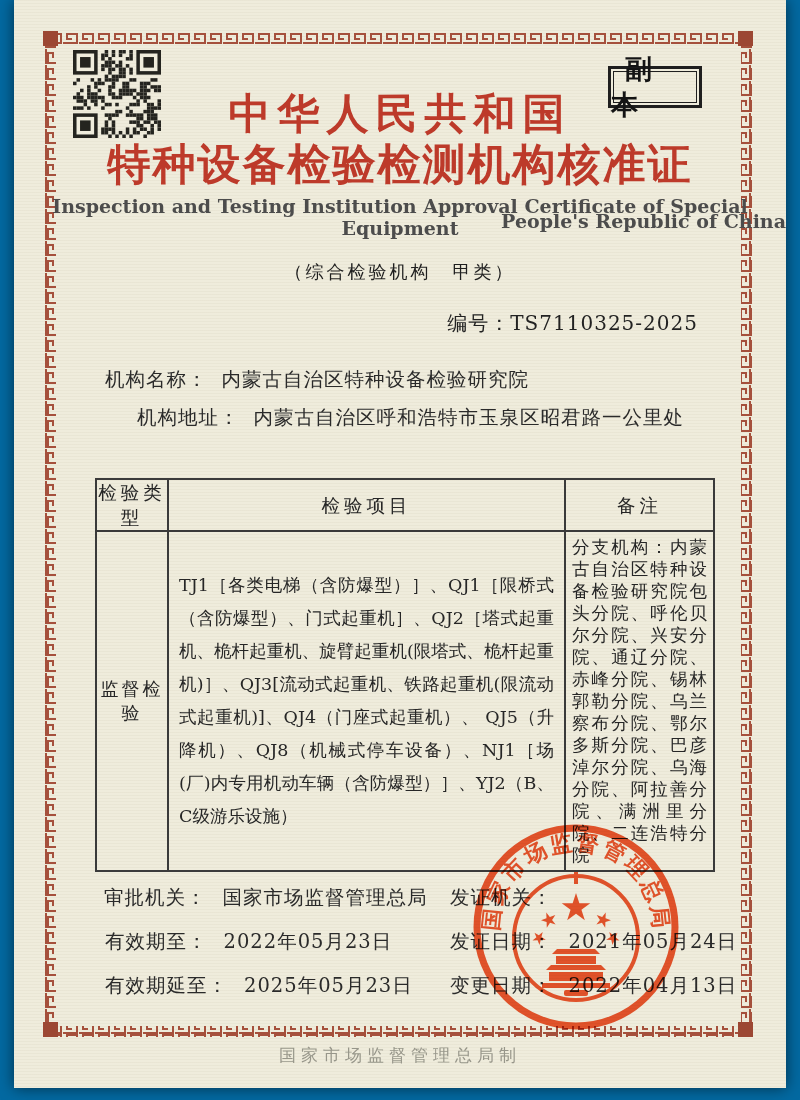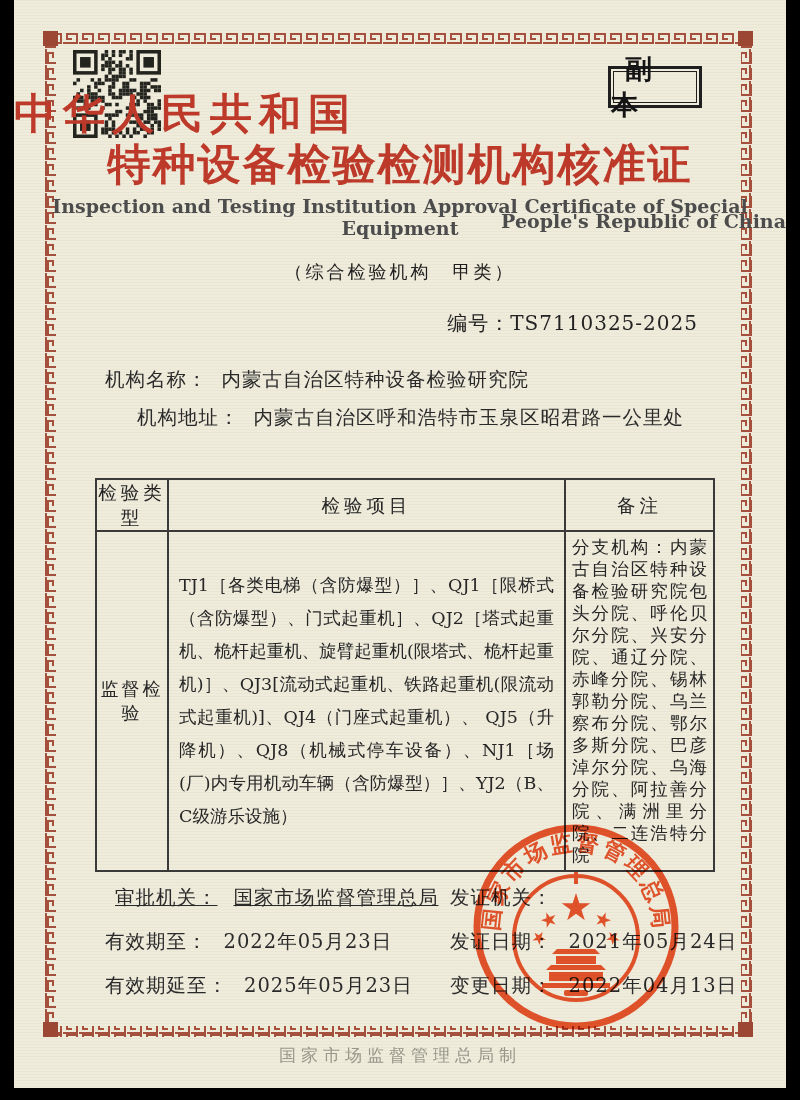--- a/index.html
+++ b/index.html
@@ -1,33 +1,33 @@
 <!DOCTYPE html>
 <html><head>
 <meta charset="utf-8">
 <style>
   * { margin:0; padding:0; box-sizing:border-box; }
   body { font-family:"DejaVu Serif","Liberation Serif",serif; }
-  .photo { position:relative; width:800px; height:1100px; background:#000000; overflow:hidden; }
+  .photo { position:relative; width:800px; height:1100px; background:#0369a1; overflow:hidden; }
   .paper {
     position:absolute; left:14px; top:0; width:772px; height:1088px;
     background:
       repeating-linear-gradient(180deg, rgba(140,130,95,.06) 0 1px, rgba(255,255,255,0) 1px 3px),
       #efecdc;
     box-shadow:0 0 14px rgba(0,0,0,.55);
   }
   .frame { position:absolute; left:0; top:0; pointer-events:none; }
   .qr { position:absolute; left:59px; top:50px; width:88px; height:88px; }
   .copy-badge {
     position:absolute; left:594px; top:66px; width:94px; height:42px;
     border:3px solid #1f1f1f; box-shadow:inset 0 0 0 2px #efecdc, inset 0 0 0 3px #1f1f1f;
     display:flex; align-items:center; justify-content:center;
     font-size:27px; font-weight:bold; color:#141414; letter-spacing:14px; text-indent:14px;
   }
-  .title-cn1 { position:absolute; left:0; top:86px; width:100%; 
+  .title-cn1 { position:absolute; left:0; top:86px; width:100%; text-align:center;
     font-size:42px; font-weight:bold; color:#bd3a2a; letter-spacing:7px; }
   .title-cn2 { position:absolute; left:0; top:136px; width:100%; text-align:center;
     font-size:43px; font-weight:bold; color:#bd3a2a; letter-spacing:2px; }
   .title-en1 { position:absolute; left:0; top:195px; width:100%; text-align:center;
     font-size:19px; font-weight:bold; color:#4c4c4c; }
   .title-en2 { position:absolute; left:0; top:210px; width:100%; text-align:right;
     font-size:19px; font-weight:bold; color:#4c4c4c; }
   .category { position:absolute; left:0; top:260px; width:100%; text-align:center;
     font-size:18px; color:#1f1f1f; letter-spacing:3px; }
   .cert-no { position:absolute; right:88px; top:310px; font-size:20px; color:#222; letter-spacing:1px; }
@@ -40,21 +40,21 @@
   .cert-table { position:absolute; left:81px; top:478px; width:618px; height:307px;
     border-collapse:collapse; table-layout:fixed; color:#262626; }
   .cert-table th, .cert-table td { border:2px solid #3a3a3a; }
   .cert-table th { height:34px; font-size:18.5px; font-weight:normal; letter-spacing:4px; }
   .col-type { width:72px; } .col-items { width:397px; } .col-remark { width:149px; }
   .td-type  { text-align:center; font-size:18px; letter-spacing:3px; }
   .td-items { font-size:17.5px; line-height:33px; padding:6px 10px; text-align:justify; text-justify:inter-ideograph; }
   .td-remark{ font-size:17.5px; line-height:22px; padding:4px 6px; text-align:justify; text-justify:inter-ideograph; vertical-align:top; }
   .brow { position:absolute; font-size:19.5px; color:#2a2a2a; white-space:nowrap; letter-spacing:1px; }
   .brow .lab { margin-right:16px; }
-  .r1l { left:101px;  top:884px;text-decoration:underline; } .r2l { left:91px;  top:928px; } .r3l { left:91px;  top:972px; }
+  .r1l { left:90px;  top:884px; } .r2l { left:91px;  top:928px; } .r3l { left:91px;  top:972px; }
   .r1r { left:436px; top:884px; } .r2r { left:436px; top:928px; } .r3r { left:436px; top:972px; }
   .seal { position:absolute; left:451px; top:816px; width:222px; height:222px;
     mix-blend-mode:multiply; opacity:.92; pointer-events:none; }
   .print-footer { position:absolute; left:0; top:1044px; width:100%; text-align:center;
     font-size:17px; color:#97968a; letter-spacing:5px; }
 </style>
 </head>
 <body>
 
 <div class="photo">

